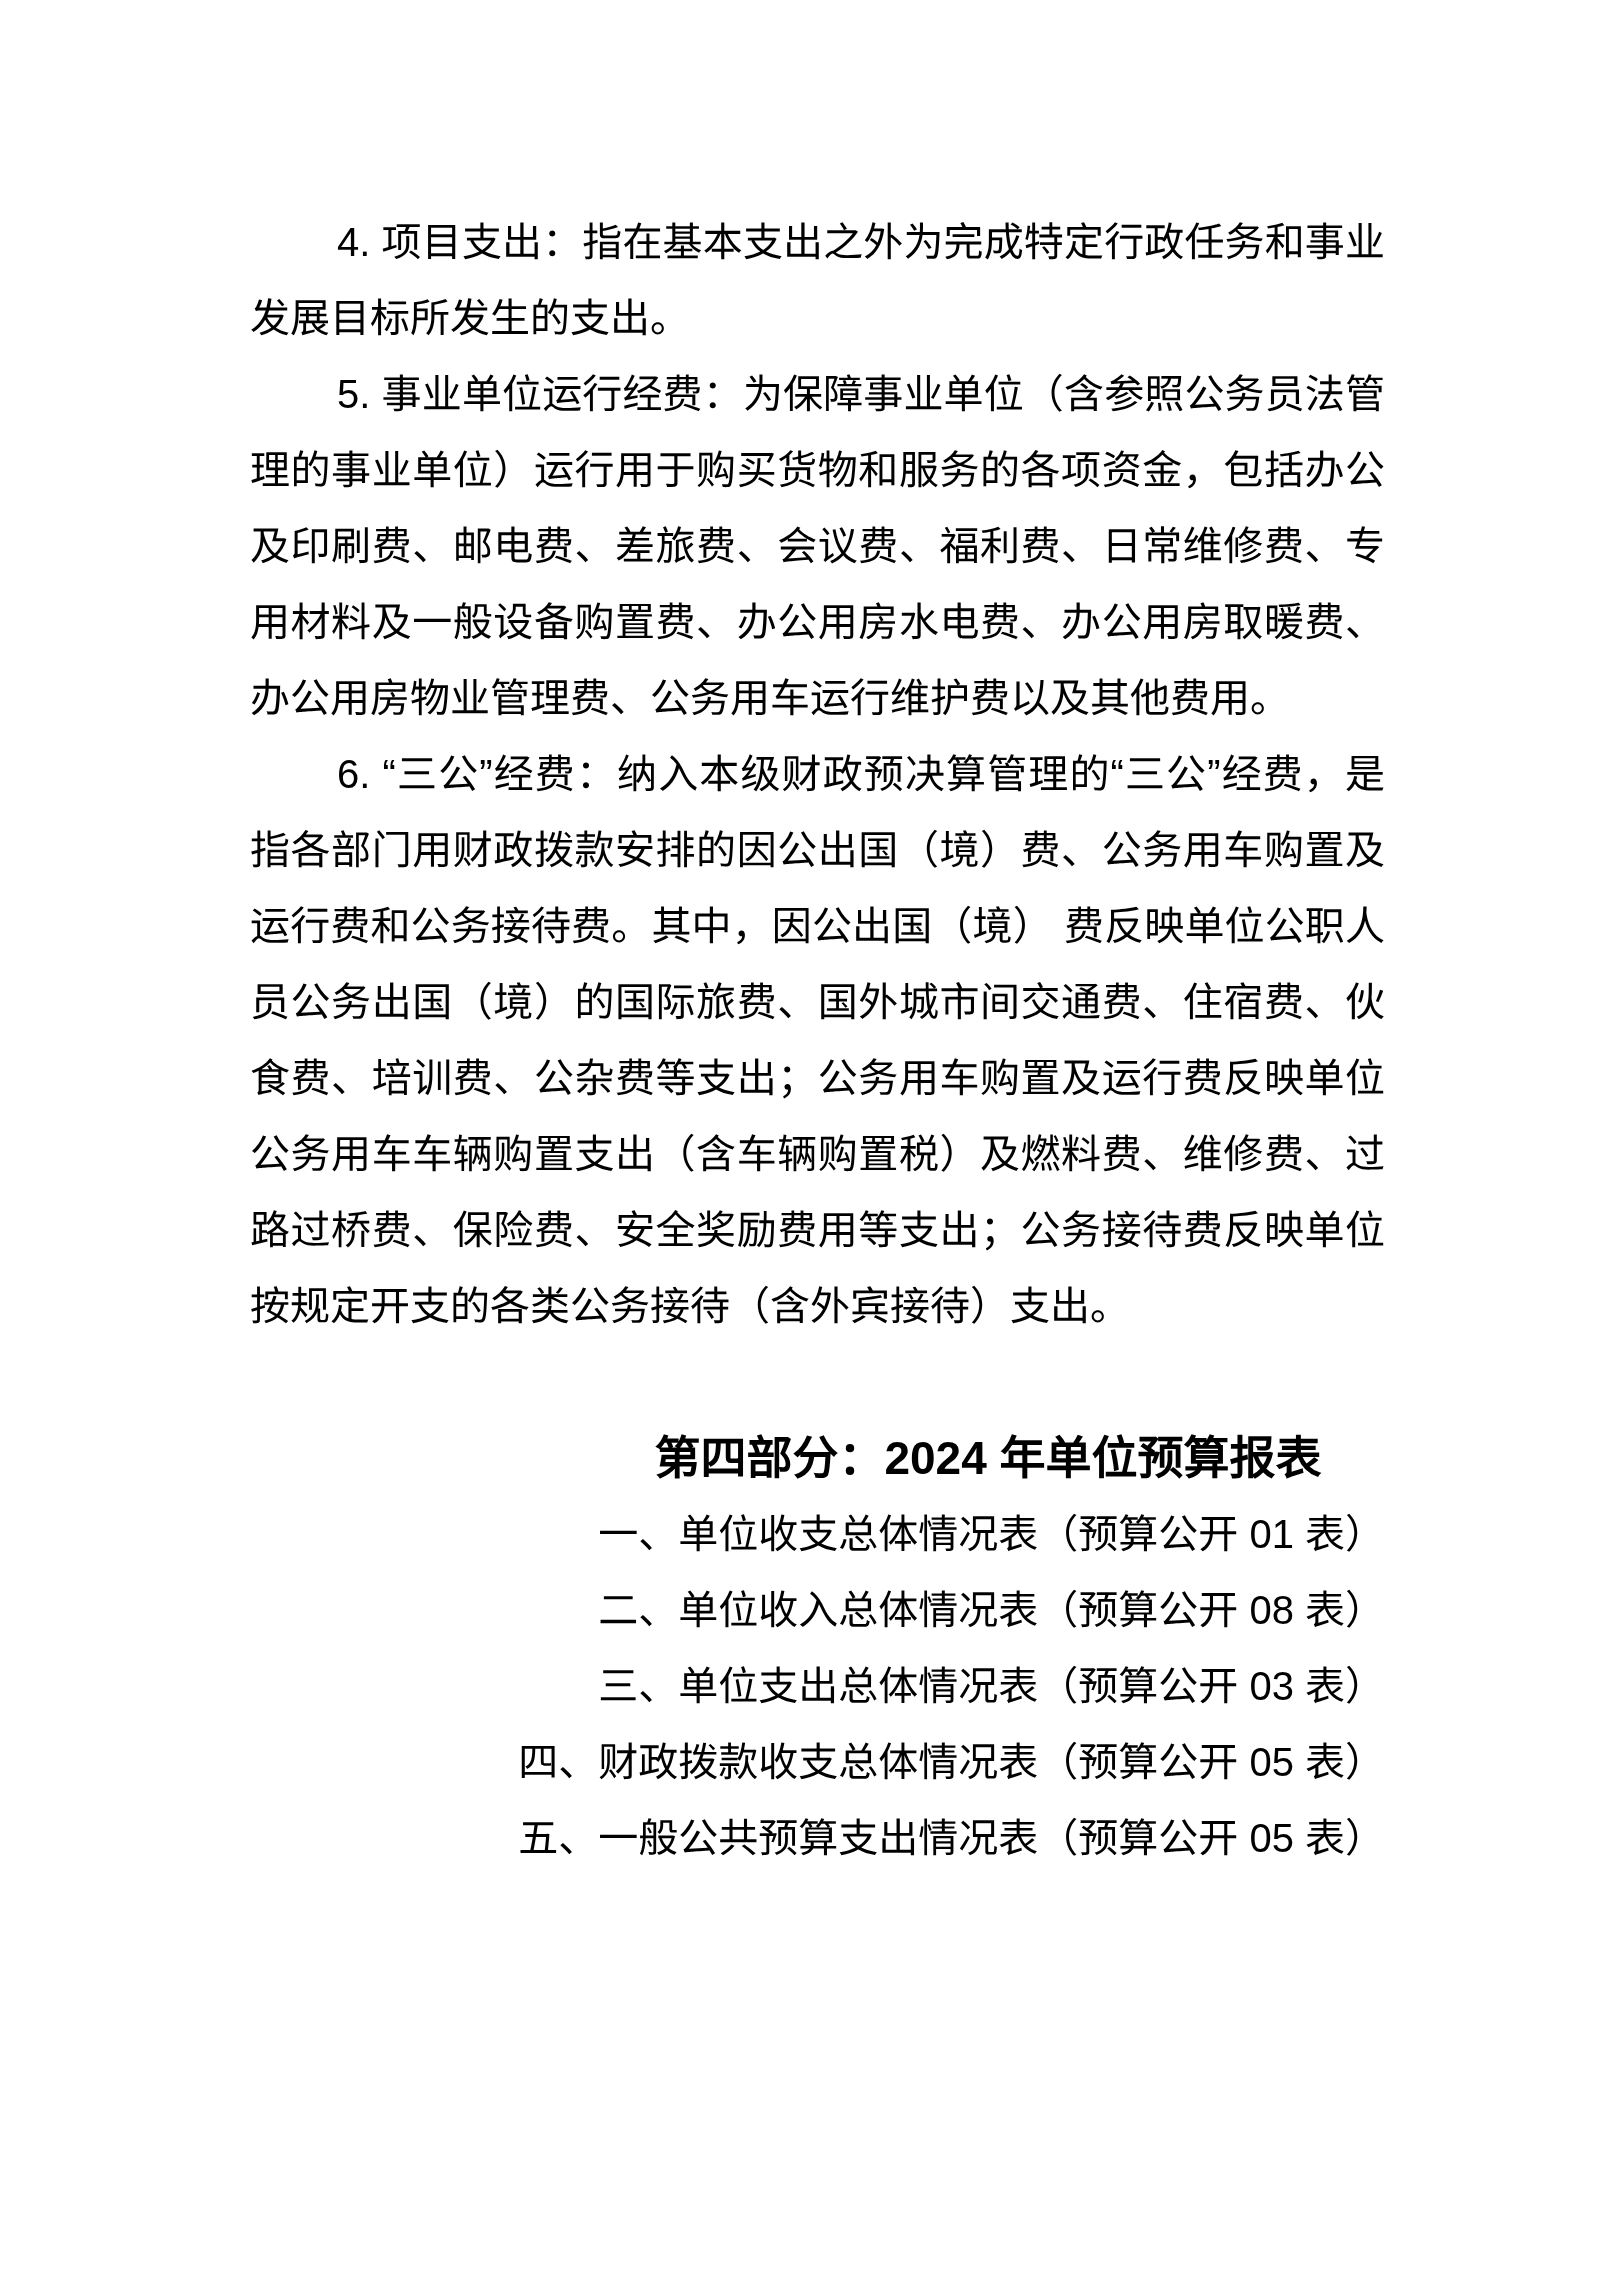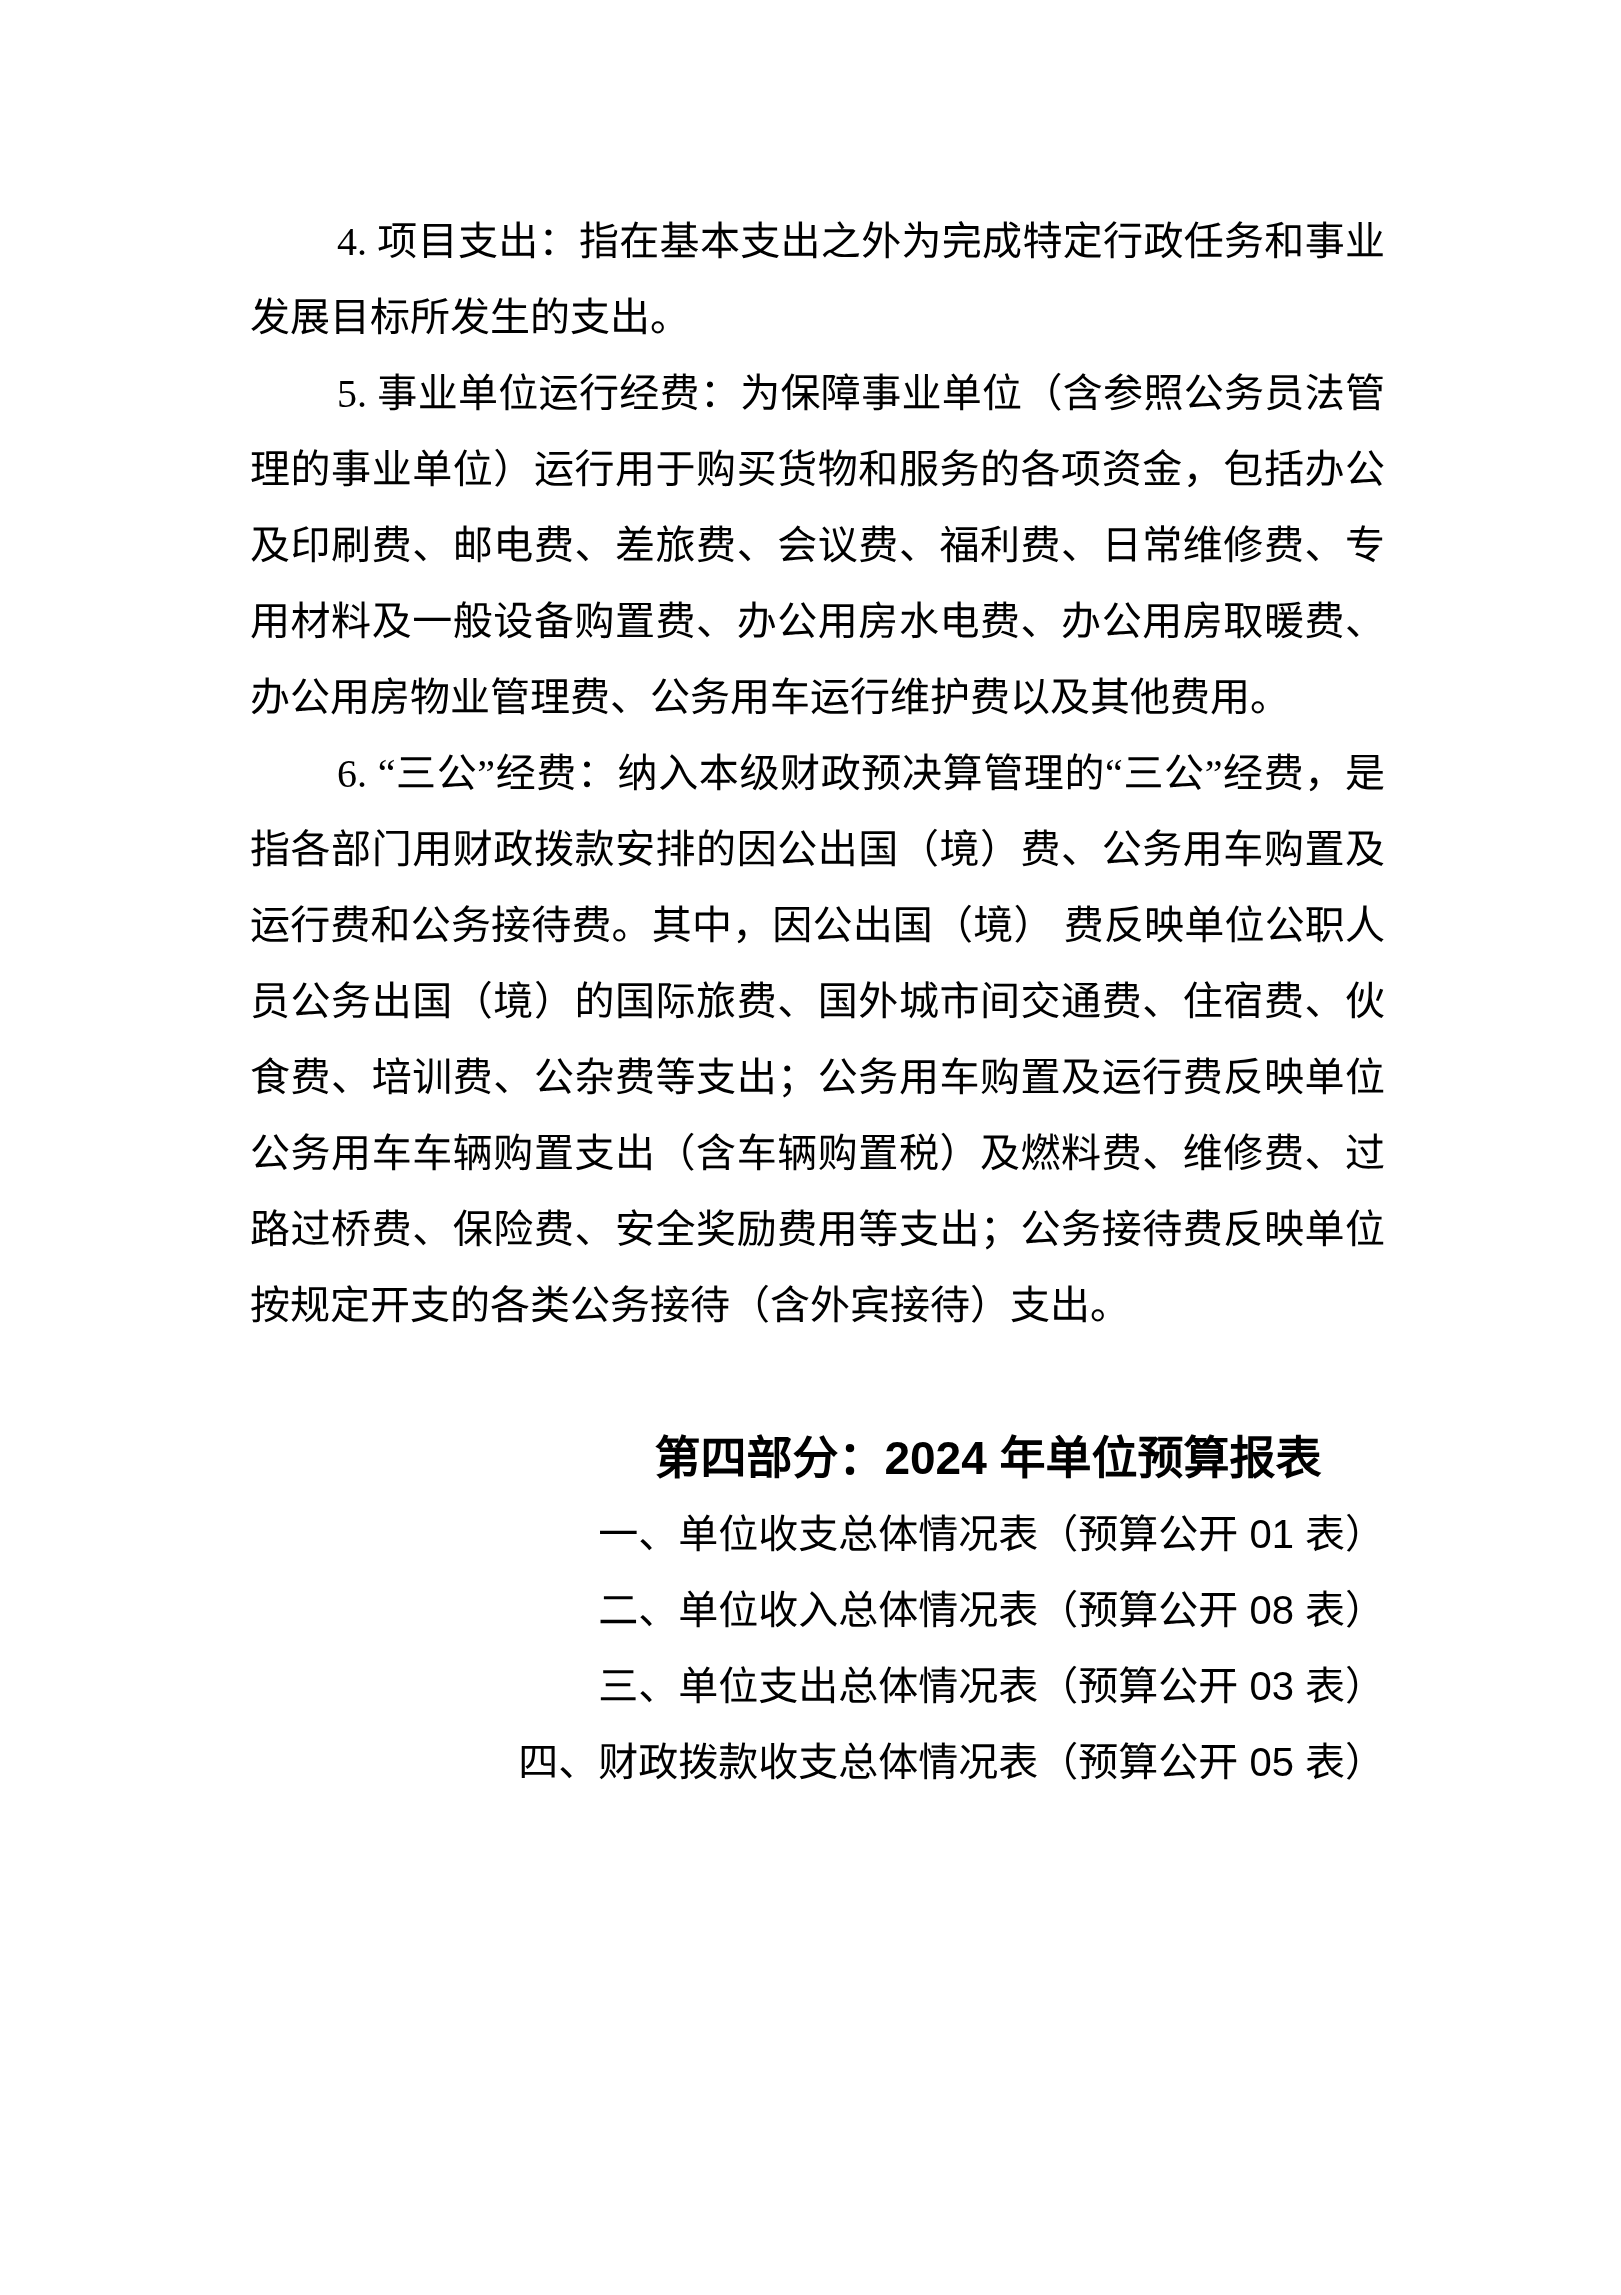--- a/index.html
+++ b/index.html
@@ -17,21 +17,21 @@
   }
   .content {
     position: absolute;
     top: 204px;
     left: 250px;
     width: 1135px;
     color: #000000;
   }
   .para {
     margin: 0;
-    font-family: Liberation Serif, serif;
+    font-family: Liberation Sans, sans-serif;
     font-size: 40px;
     line-height: 76px;
     text-align: justify;
     text-justify: inter-character;
     text-indent: 87px;
     color: #000000;
   }
   .heading {
     margin: 76px 0 0 341px;
     font-family: "Liberation Sans", "DejaVu Sans", sans-serif;
@@ -70,17 +70,18 @@
 
     <p class="para">6. “三公”经费：纳入本级财政预决算管理的“三公”经费，是指各部门用财政拨款安排的因公出国（境）费、公务用车购置及运行费和公务接待费。其中，因公出国（境） 费反映单位公职人员公务出国（境）的国际旅费、国外城市间交通费、住宿费、伙食费、培训费、公杂费等支出；公务用车购置及运行费反映单位公务用车车辆购置支出（含车辆购置税）及燃料费、维修费、过路过桥费、保险费、安全奖励费用等支出；公务接待费反映单位按规定开支的各类公务接待（含外宾接待）支出。</p>
 
     <h2 class="heading">第四部分：2024 年单位预算报表</h2>
 
     <div class="report-list">
       <div class="list-line">一、单位收支总体情况表（预算公开 01 表）</div>
       <div class="list-line">二、单位收入总体情况表（预算公开 08 表）</div>
       <div class="list-line">三、单位支出总体情况表（预算公开 03 表）</div>
       <div class="list-line deep">四、财政拨款收支总体情况表（预算公开 05 表）</div>
+      <div class="list-line deep">五、一般公共预算支出情况表（预算公开 05 表）</div>
     </div>
 
   </div>
 </div>
 
 
 </body></html>

